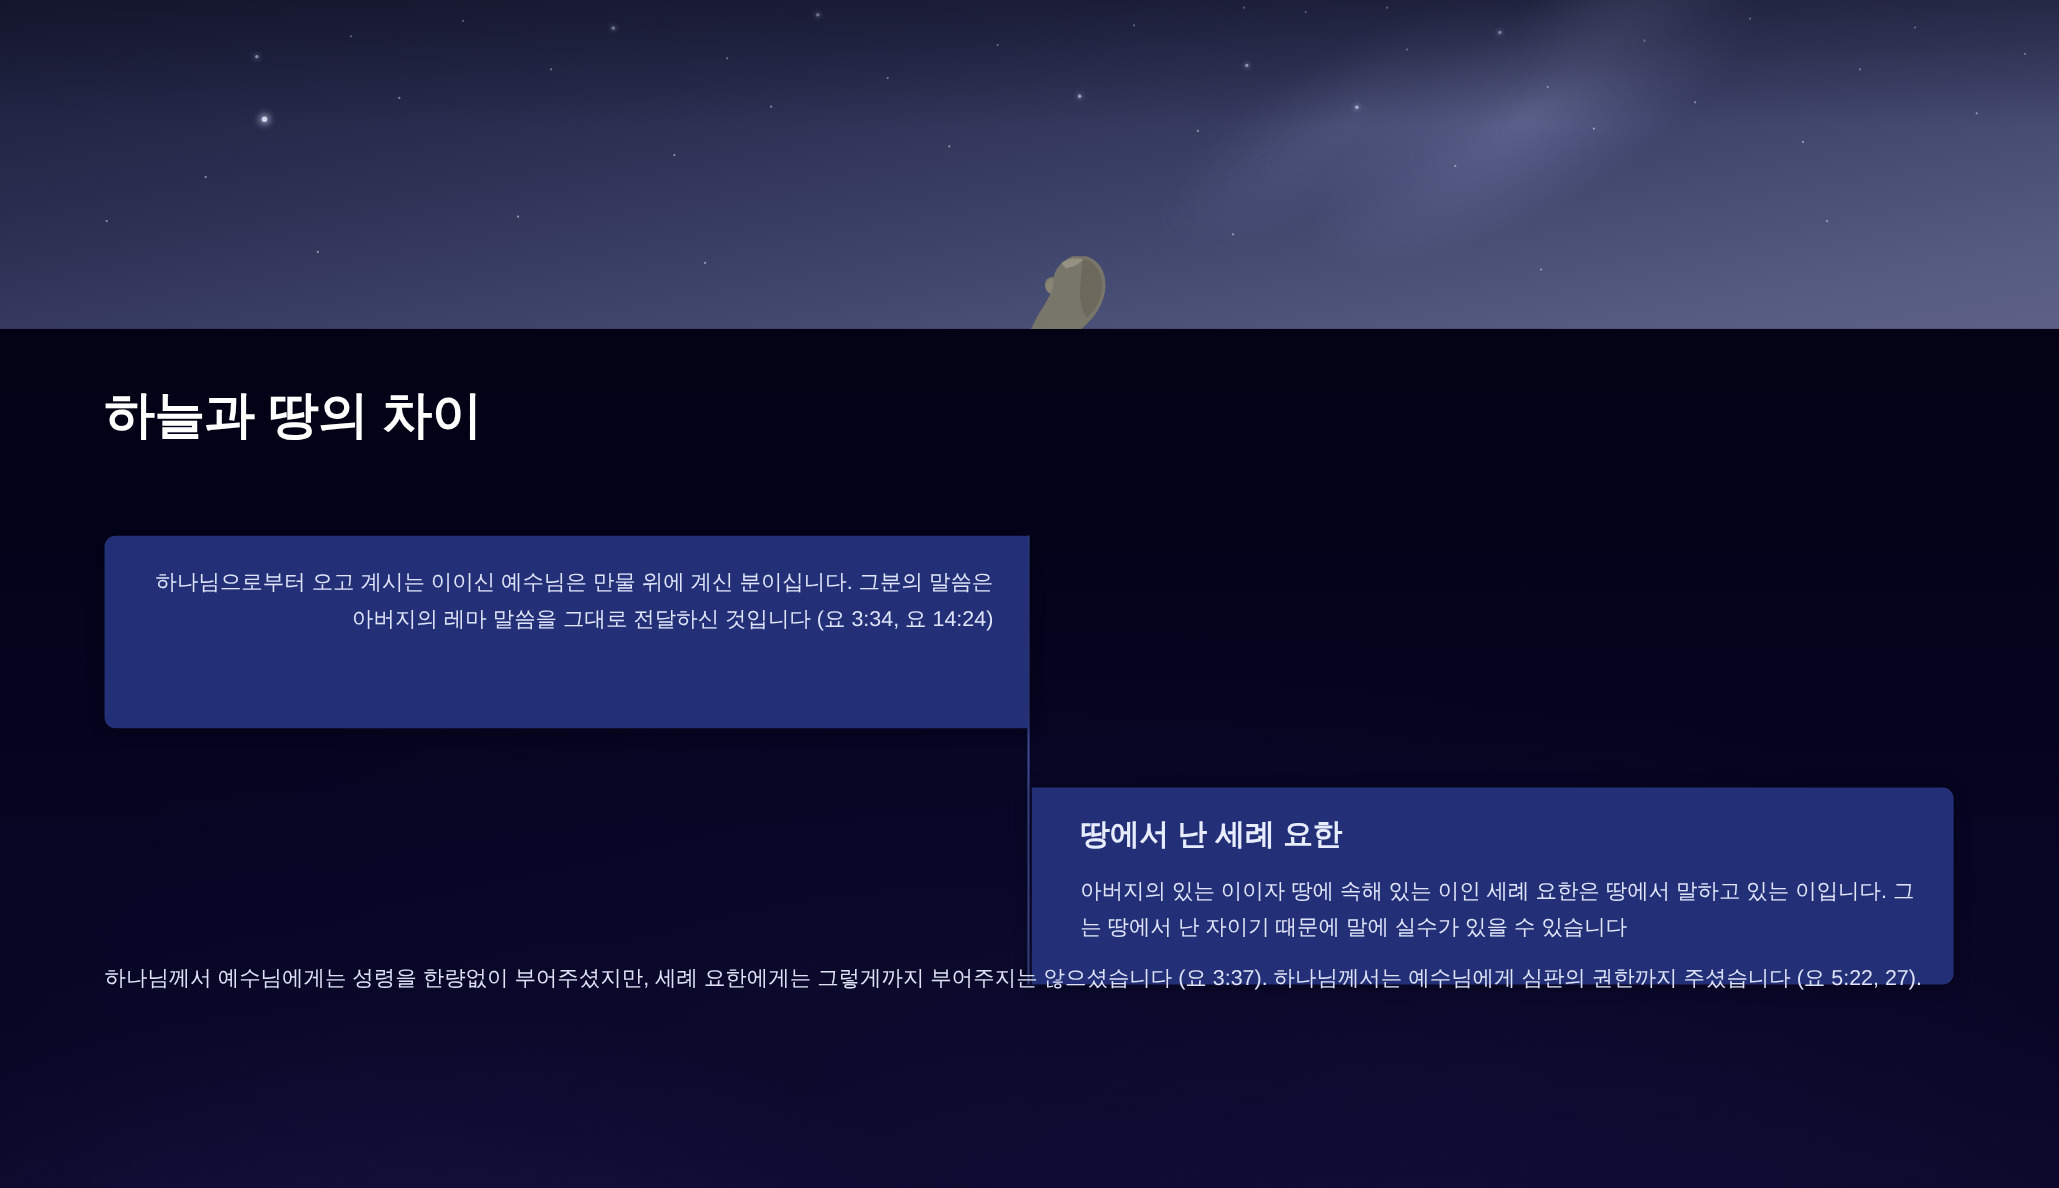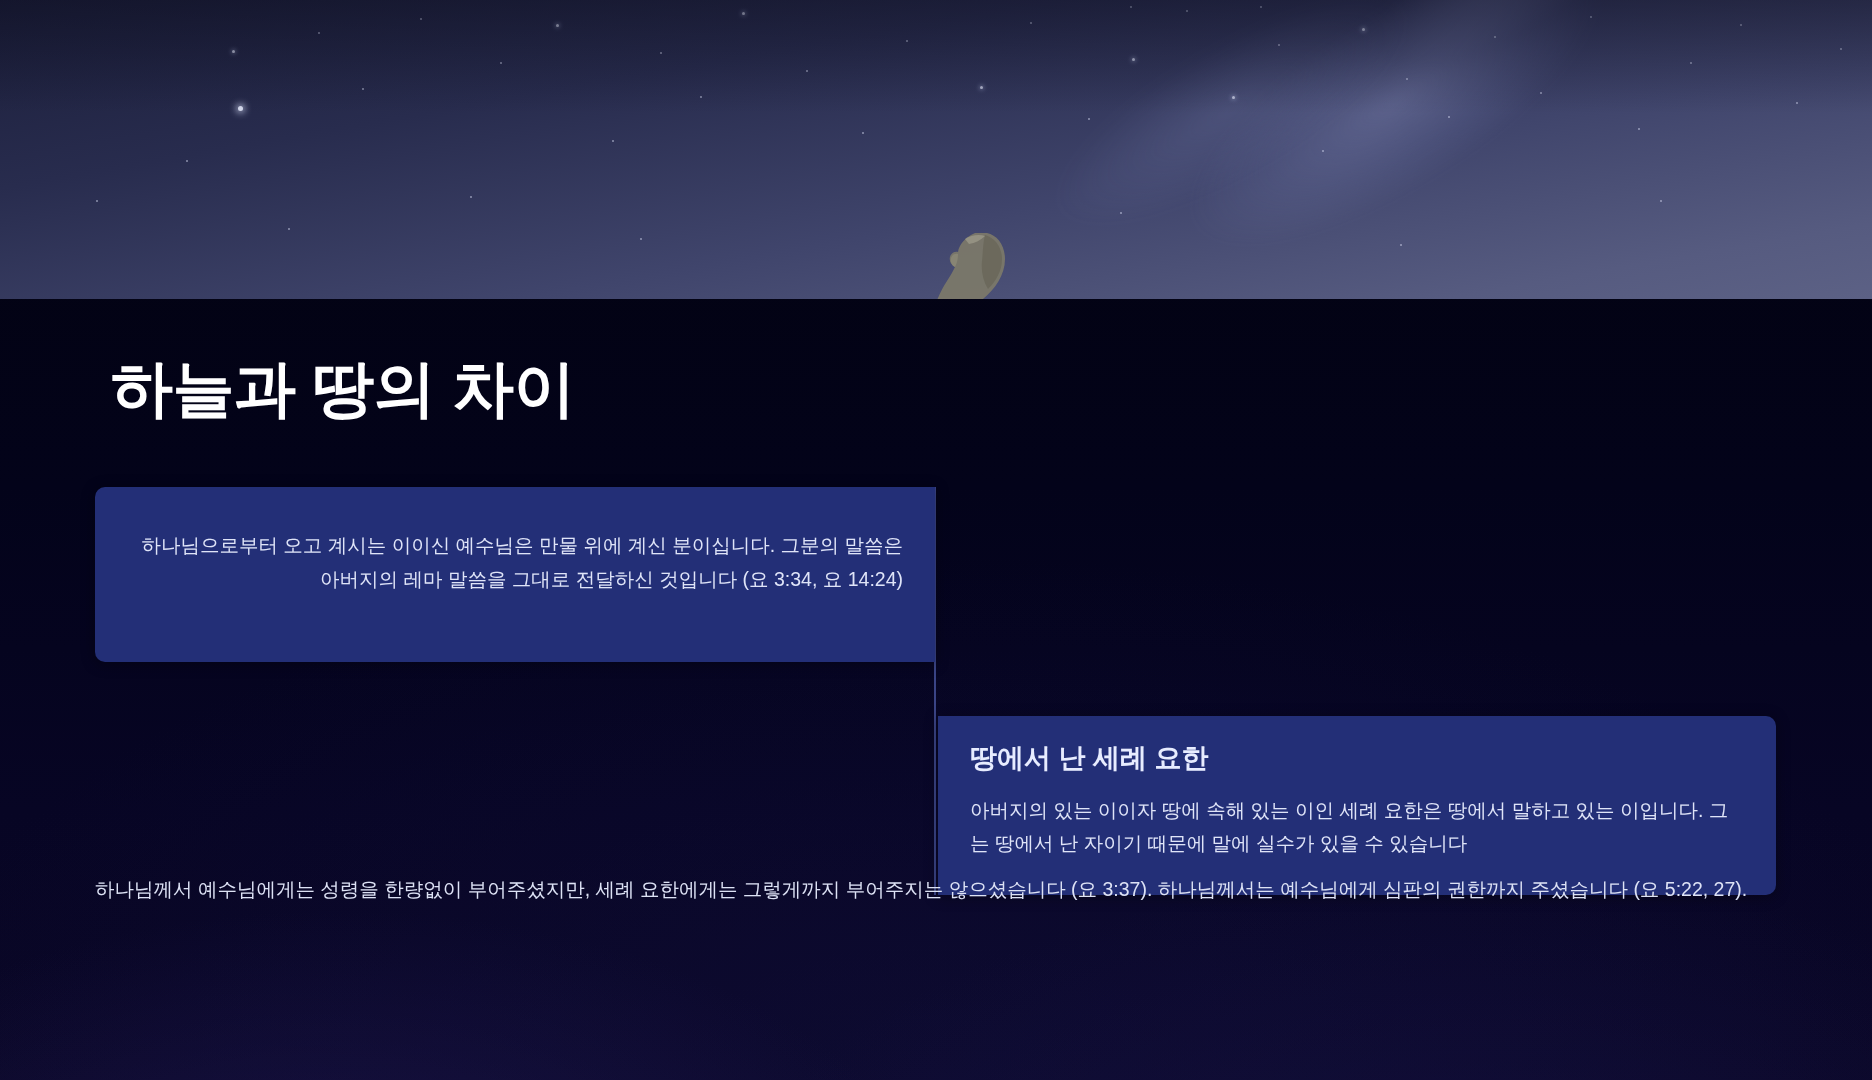--- a/index.html
+++ b/index.html
@@ -95,26 +95,25 @@
   .content{
     position:absolute;
     top:299px; left:0;
     width:1872px;
   }
 
   .page-title{
     position:absolute;
     left:95px;
     top:48px;
-    font-size:62px;
+    font-size:46px;
     font-weight:700;
     letter-spacing:-0.5px;
     color:#ffffff;
     white-space:nowrap;
-    margin-left:16px;
   }
 
   
   .diagram{
     position:absolute;
     left:0; top:188px;
     width:1872px;
     height:360px;
   }
 
@@ -141,39 +140,38 @@
     padding:26px 32px 24px 32px;
     border-top-right-radius:0;
     border-bottom-right-radius:0;
     text-align:right;
   }
   .card-b{
     left:938px;
     top:229px;
     width:838px;
     height:179px;
-    padding:26px 34px 24px 32px;
+    padding:26px 34px 24px 44px;
     border-top-left-radius:0;
     border-bottom-left-radius:0;
     text-align:left;
   }
 
   .card-title{
     font-size:27px;
     font-weight:600;
     color:#e7ecff;
     line-height:1.25;
     margin-bottom:18px;
   }
   .card-body{
     font-size:19.5px;
     line-height:1.72;
     color:#dfe4f8;
     font-weight:400;
-    margin-top:16px;
   }
 
   .summary{
     position:absolute;
     left:95px;
     top:574px;
     width:1680px;
     font-size:19.5px;
     line-height:1.72;
     color:#dde2f5;

